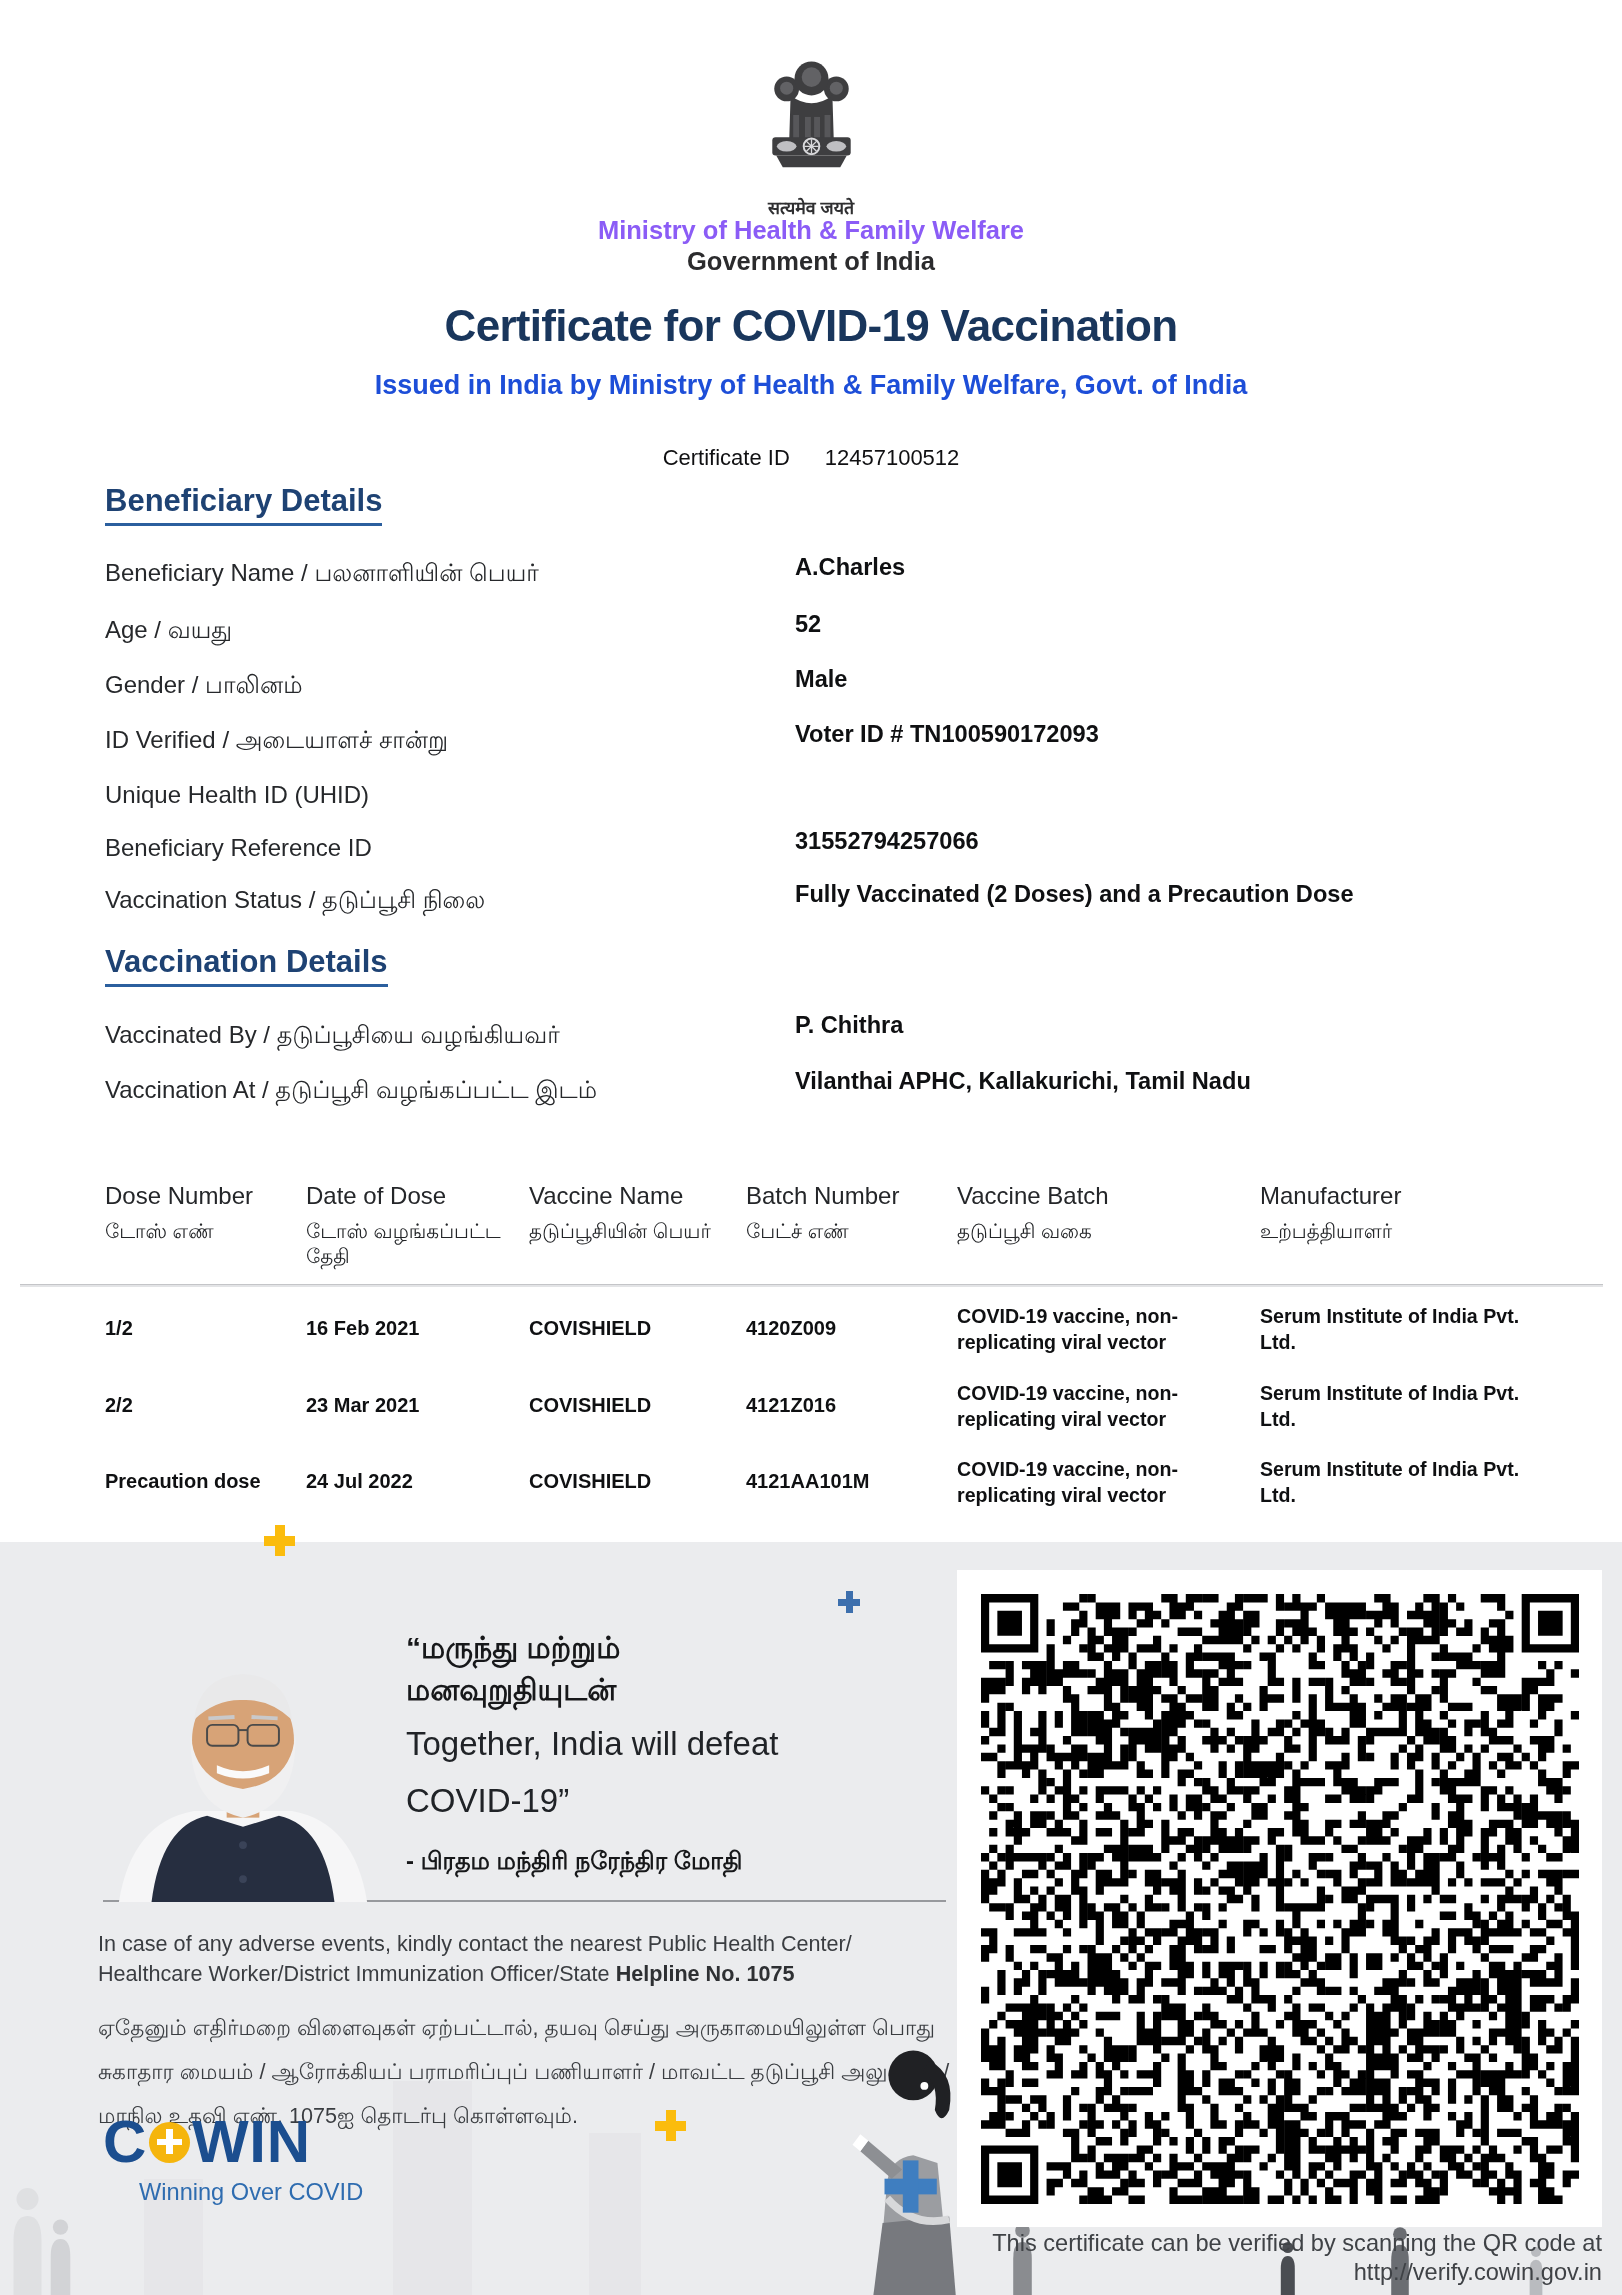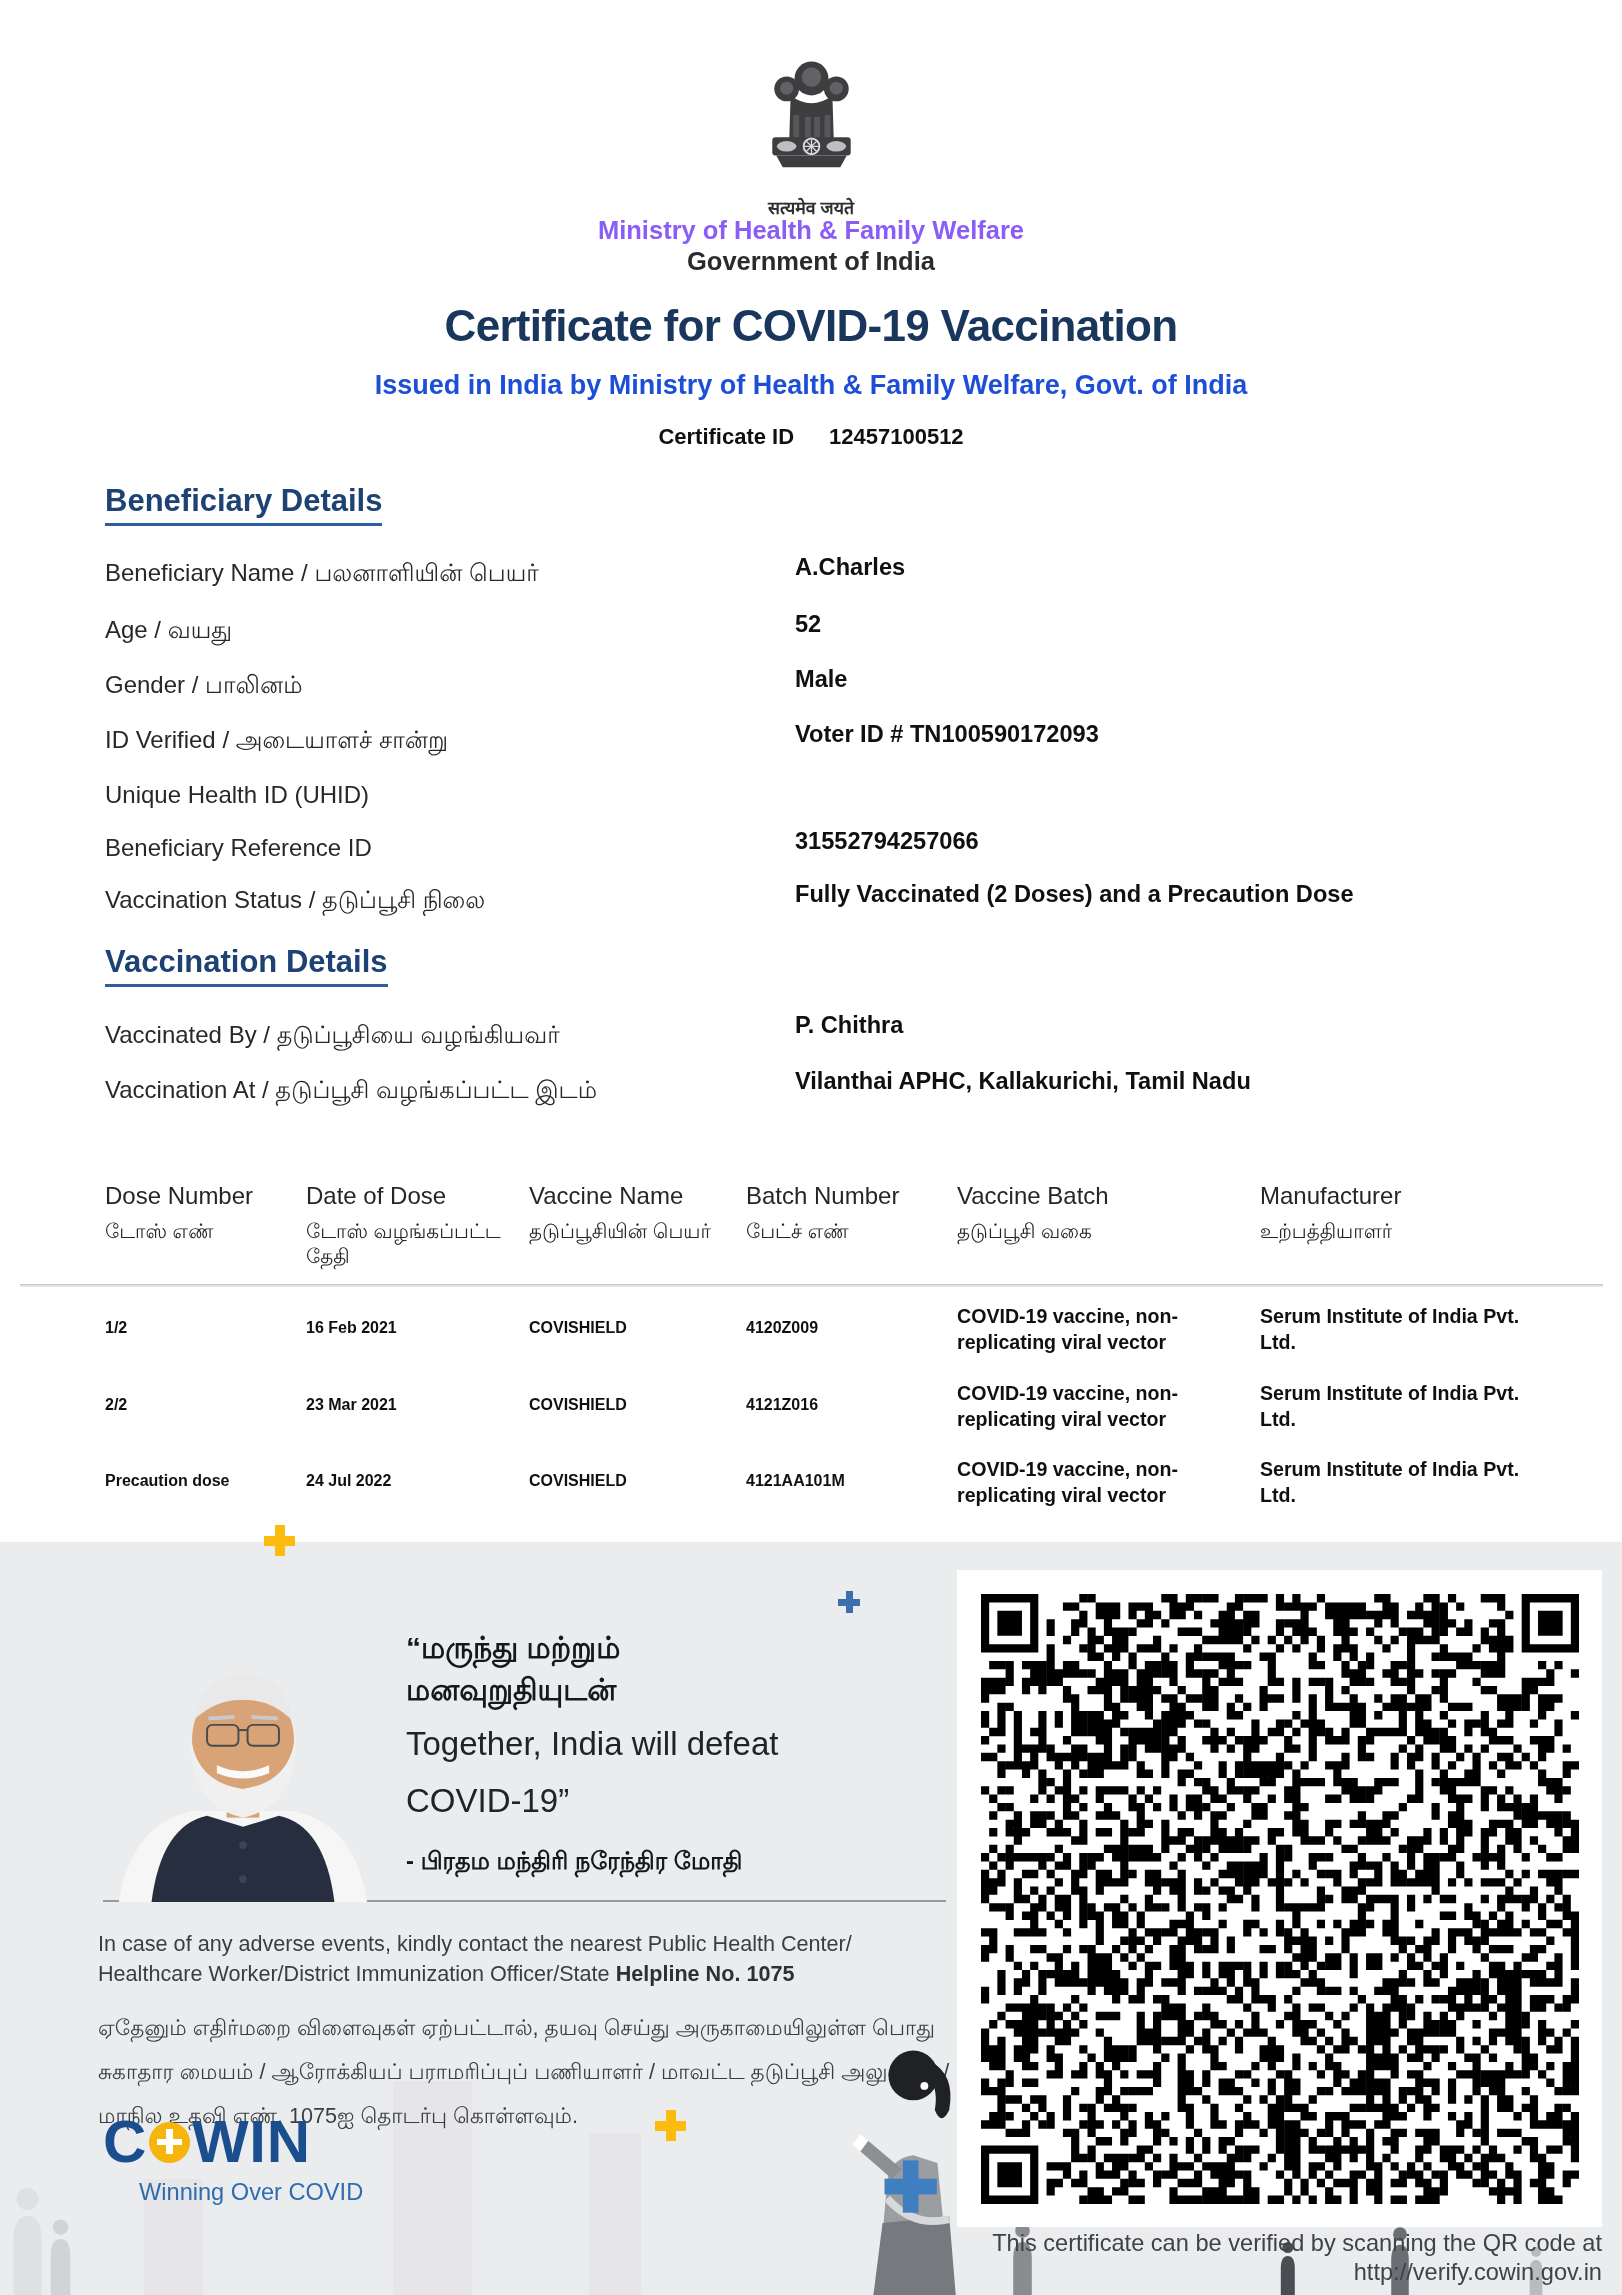--- a/index.html
+++ b/index.html
@@ -7,38 +7,38 @@
        font-family:"Liberation Sans",sans-serif;color:#111;}
   .abs{position:absolute;}
   .cx{left:0;width:1622px;text-align:center;}
 
   
   .motto{top:195px;font-size:17.7px;font-weight:700;color:#2f2f31;}
   .ministry{top:216px;font-size:25.5px;font-weight:700;color:#8b5cf6;}
   .govt{top:247px;font-size:25.5px;font-weight:700;color:#2b2b2d;}
   .title{top:301px;font-size:44px;font-weight:700;color:#19365c;letter-spacing:-0.7px;}
   .subtitle{top:370px;font-size:27px;font-weight:700;color:#1d4ed8;}
-  .certid{top:424px;font-size:22px;font-weight:700;color:#101012;}
+  .certid{top:445px;font-size:22px;font-weight:400;color:#101012;}
   .certid span{margin:0 14.4px;}
 
   
   .sect{left:105px;font-size:31px;font-weight:700;color:#1e4273;
         border-bottom:3.9px solid #2b5f9e;padding-bottom:3.9px;display:inline-block;}
 
   
   .lbl{left:105px;width:674px;font-size:24px;font-weight:400;color:#26282b;}
   .val{left:795px;width:821px;font-size:23.6px;font-weight:700;color:#0f1012;}
 
   
   .th-en{font-size:24px;font-weight:400;color:#242629;position:absolute;top:0;}
   .th-ta{font-size:20px;font-weight:400;color:#242629;position:absolute;top:37px;line-height:25px;}
   .sep{left:19.6px;top:1284px;width:1583px;height:1.3px;background:#c4c5c8;
        border-bottom:2px solid #e3e4e6;}
   .trow{left:0;width:1622px;height:60px;}
-  .td1{position:absolute;line-height:60px;font-size:16px;font-weight:700;color:#0f1012;white-space:nowrap;}
+  .td1{position:absolute;line-height:60px;font-size:20px;font-weight:700;color:#0f1012;white-space:nowrap;}
   .td2{position:absolute;top:5.2px;line-height:26px;font-size:19.6px;font-weight:700;color:#0f1012;}
 
   
   .band{left:0;top:1542px;width:1622px;height:753px;background:#ebecee;}
   .plus{position:absolute;}
   .plus i{position:absolute;display:block;}
   .quote-ta{left:406px;font-size:30px;font-weight:700;color:#17181a;}
   .quote-en{left:406px;font-size:33px;font-weight:500;color:#202327;}
   .attr{left:406px;font-size:24px;font-weight:700;color:#17181a;}
   .divider{left:103px;top:1900px;width:843px;height:2px;background:#97999d;}

